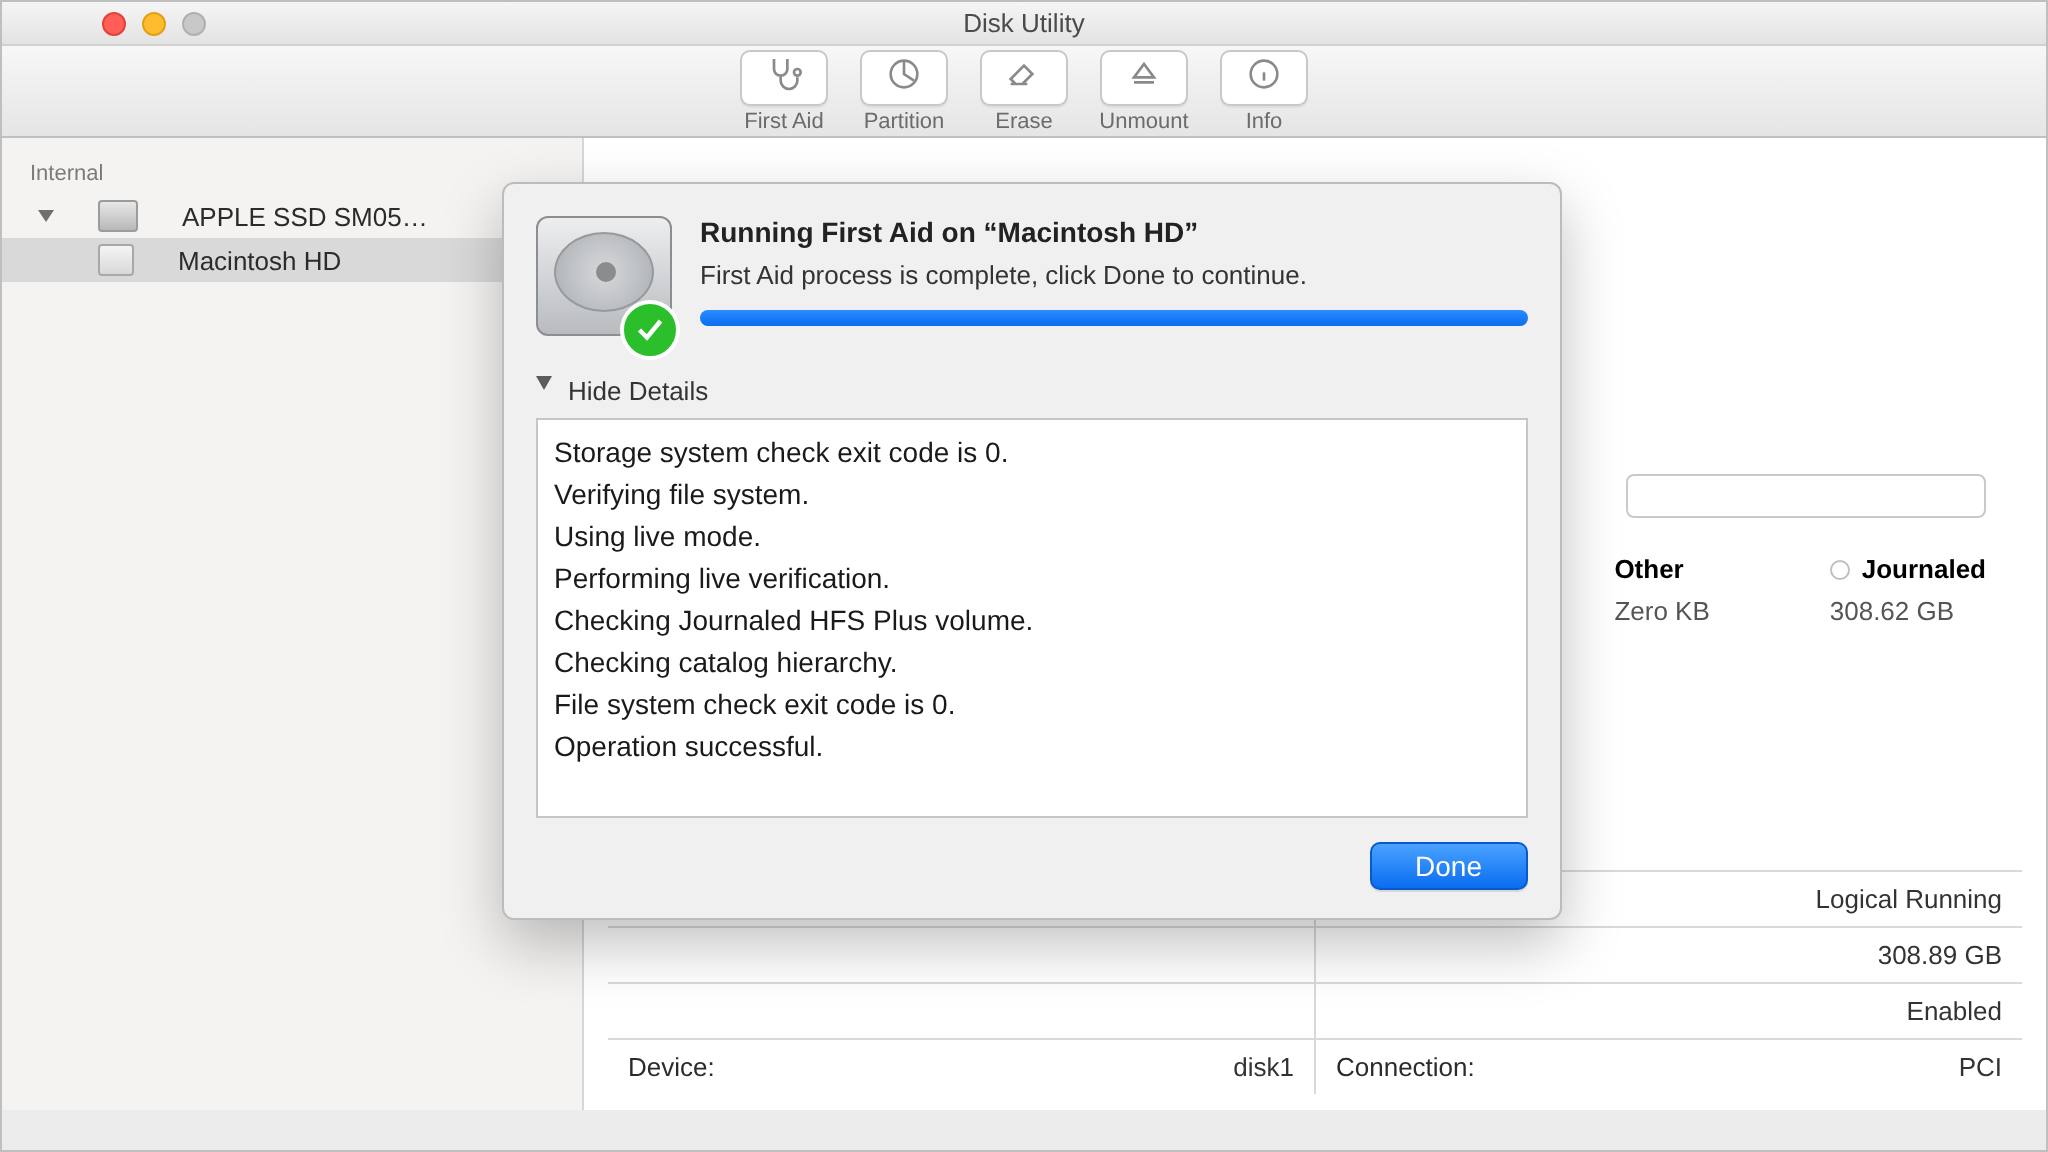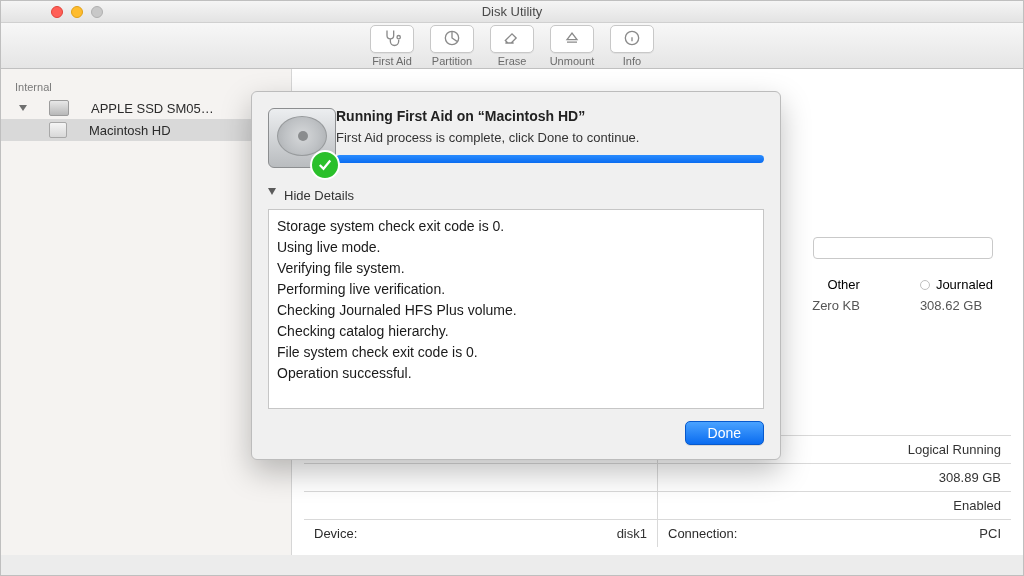--- a/index.html
+++ b/index.html
@@ -29,28 +29,28 @@
   .hdd-sm { width:20px; height:16px; background:linear-gradient(#e8e8e8,#b8b8b8); border:1px solid #9c9c9c; border-radius:2px; }
   .vol-sm { width:18px; height:16px; background:linear-gradient(#f5f5f5,#d8d8d8); border:1px solid #a8a8a8; border-radius:2px; }
 
   .content { flex:1; background:#fff; position:relative; }
   .info-table { position:absolute; left:12px; right:12px; bottom:8px; }
   .info-table .row { display:flex; border-top:1px solid #d9d9d9; }
   .info-table .cell { flex:1; padding:6px 10px; font-size:13px; color:#2b2b2b; display:flex; justify-content:space-between; }
   .info-table .cell + .cell { border-left:1px solid #d9d9d9; }
   .cell .val { color:#333; }
   .stats { position:absolute; top:208px; right:30px; display:flex; gap:60px; font-size:13px; }
-  .stat .lbl { font-weight:400; display:flex; align-items:center; gap:6px;justify-content:flex-end; }
+  .stat .lbl { font-weight:700; display:flex; align-items:center; gap:6px; }
   .dot { width:10px; height:10px; border-radius:50%; display:inline-block; }
   .dot.white { background:#fff; border:1px solid #bfbfbf; }
   .stat .v { margin-top:6px; color:#555; }
   .mountfield { position:absolute; top:168px; right:30px; width:180px; height:22px; background:#fff; border:1px solid #c9c9c9; border-radius:4px; }
 
   .sheet { position:absolute; left:250px; top:90px; width:530px; background:#f0f0f0; border:1px solid #bcbcbc; border-radius:6px; box-shadow:0 12px 30px rgba(0,0,0,0.25); padding:16px 16px 14px 16px; }
-  .sheet-head { display:flex; }
+  .sheet-head { display:flex; gap:14px; }
   .drive-icon { width:68px; height:68px; position:relative; flex-shrink:0; }
   .drive-body { width:68px; height:60px; background:linear-gradient(#eceef0,#b9bcbf); border:1px solid #8c8e90; border-radius:6px; position:relative; }
   .drive-body:before { content:""; position:absolute; left:8px; right:8px; top:7px; height:38px; border-radius:50%; background:radial-gradient(circle at 50% 50%, #d6d8da 0%, #bfc2c5 55%, #a9acaf 100%); border:1px solid #979a9c; }
   .drive-body:after { content:""; position:absolute; left:29px; top:22px; width:10px; height:10px; border-radius:50%; background:#8a8c8e; }
   .check { position:absolute; right:-4px; bottom:-4px; width:30px; height:30px; background:#2bc02b; border-radius:50%; border:2px solid #fff; display:flex; align-items:center; justify-content:center; }
   .check svg { width:18px; height:18px; stroke:#fff; stroke-width:3; fill:none; }
   .sheet-title { font-size:14px; font-weight:700; color:#222; }
   .sheet-sub { font-size:13px; color:#333; margin-top:6px; }
   .progress { margin-top:10px; height:8px; background:#d7d7d7; border-radius:4px; overflow:hidden; }
   .progress .fill { height:100%; width:100%; background:linear-gradient(#2a8cff,#0a6cf0); }
@@ -205,22 +205,22 @@
             <div class="fill"></div>
           </div>
       </div>
     </div>
     <div class="detail-toggle">
       <span class="tri"></span>
       <span>Hide Details</span>
     </div>
     <div class="log">
       <div>Storage system check exit code is 0.</div>
+      <div>Verifying file system.</div>
       <div>Using live mode.</div>
-      <div>Verifying file system.</div>
       <div>Performing live verification.</div>
       <div>Checking Journaled HFS Plus volume.</div>
       <div>Checking catalog hierarchy.</div>
       <div>File system check exit code is 0.</div>
       <div>Operation successful.</div>
     </div>
     <div class="done-row">
       <button class="done-btn">Done</button>
     </div>
   </div>

